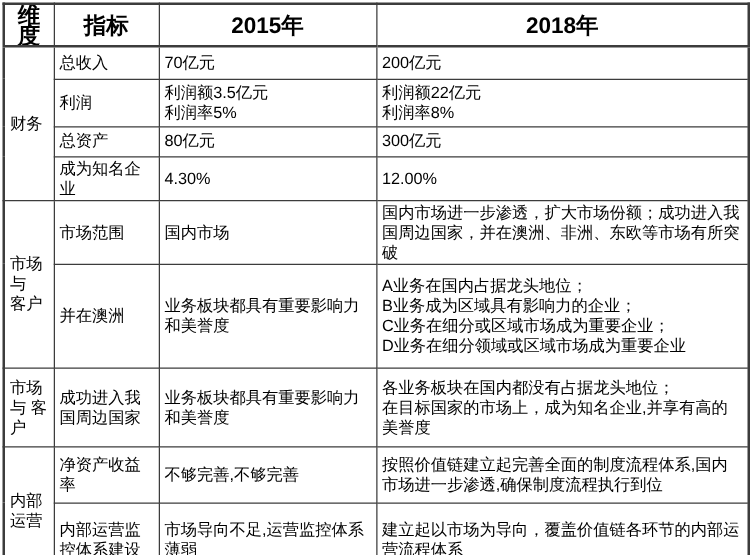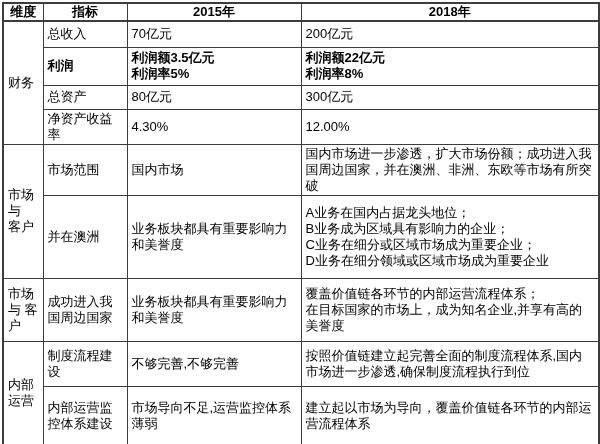--- a/index.html
+++ b/index.html
@@ -17,30 +17,30 @@
     border:1px solid #3c3c3c;
     font-size:13px;
     line-height:16px;
     padding:1px 4px;
     vertical-align:middle;
     overflow:hidden;
     word-break:break-all;
     white-space:pre-line;
   }
   table.benchmark th{
-    font-size:13px;
+    font-size:18px;
     font-weight:bold;
     text-align:center;
     padding:0 2px;
     border-bottom:2px solid #3c3c3c;
   }
   td.dim{padding-left:3px;}
   .h17{height:15px;}
   .h26{height:26px;}
-  .h38{height:38px;font-weight:bold;}
+  .h38{height:38px;}
   .h24{height:24px;}
   .h31{height:31px;}
   .h49{height:49px;}
   .h83{height:83px;}
   .h63{height:63px;}
   .h45{height:45px;}
   .h61{height:60px;}
 </style>
 </head>
 <body>
@@ -74,21 +74,21 @@
 利润率5%</td>
       <td>利润额22亿元
 利润率8%</td>
     </tr>
     <tr class="h24">
       <td>总资产</td>
       <td>80亿元</td>
       <td>300亿元</td>
     </tr>
     <tr class="h31">
-      <td>净资产收益率</td>
+      <td>成为知名企业</td>
       <td>4.30%</td>
       <td>12.00%</td>
     </tr>
 
     <tr class="h49">
       <td class="dim" rowspan="2">市场
 与
 客户</td>
       <td>市场范围</td>
       <td>国内市场</td>
@@ -102,28 +102,28 @@
 C业务在细分或区域市场成为重要企业；
 D业务在细分领域或区域市场成为重要企业</td>
     </tr>
 
     <tr class="h63">
       <td class="dim">市场
 与 客
 户</td>
       <td>成功进入我国周边国家</td>
       <td>业务板块都具有重要影响力和美誉度</td>
-      <td>覆盖价值链各环节的内部运营流程体系；
+      <td>各业务板块在国内都没有占据龙头地位；
 在目标国家的市场上，成为知名企业,并享有高的美誉度</td>
     </tr>
 
     <tr class="h45">
       <td class="dim" rowspan="2">内部
 运营</td>
-      <td>制度流程建设</td>
+      <td>净资产收益率</td>
       <td>不够完善,不够完善</td>
       <td>按照价值链建立起完善全面的制度流程体系,国内市场进一步渗透,确保制度流程执行到位</td>
     </tr>
     <tr class="h61">
       <td>内部运营监控体系建设</td>
       <td>市场导向不足,运营监控体系薄弱</td>
       <td>建立起以市场为导向，覆盖价值链各环节的内部运营流程体系</td>
     </tr>
   </tbody>
 </table>

